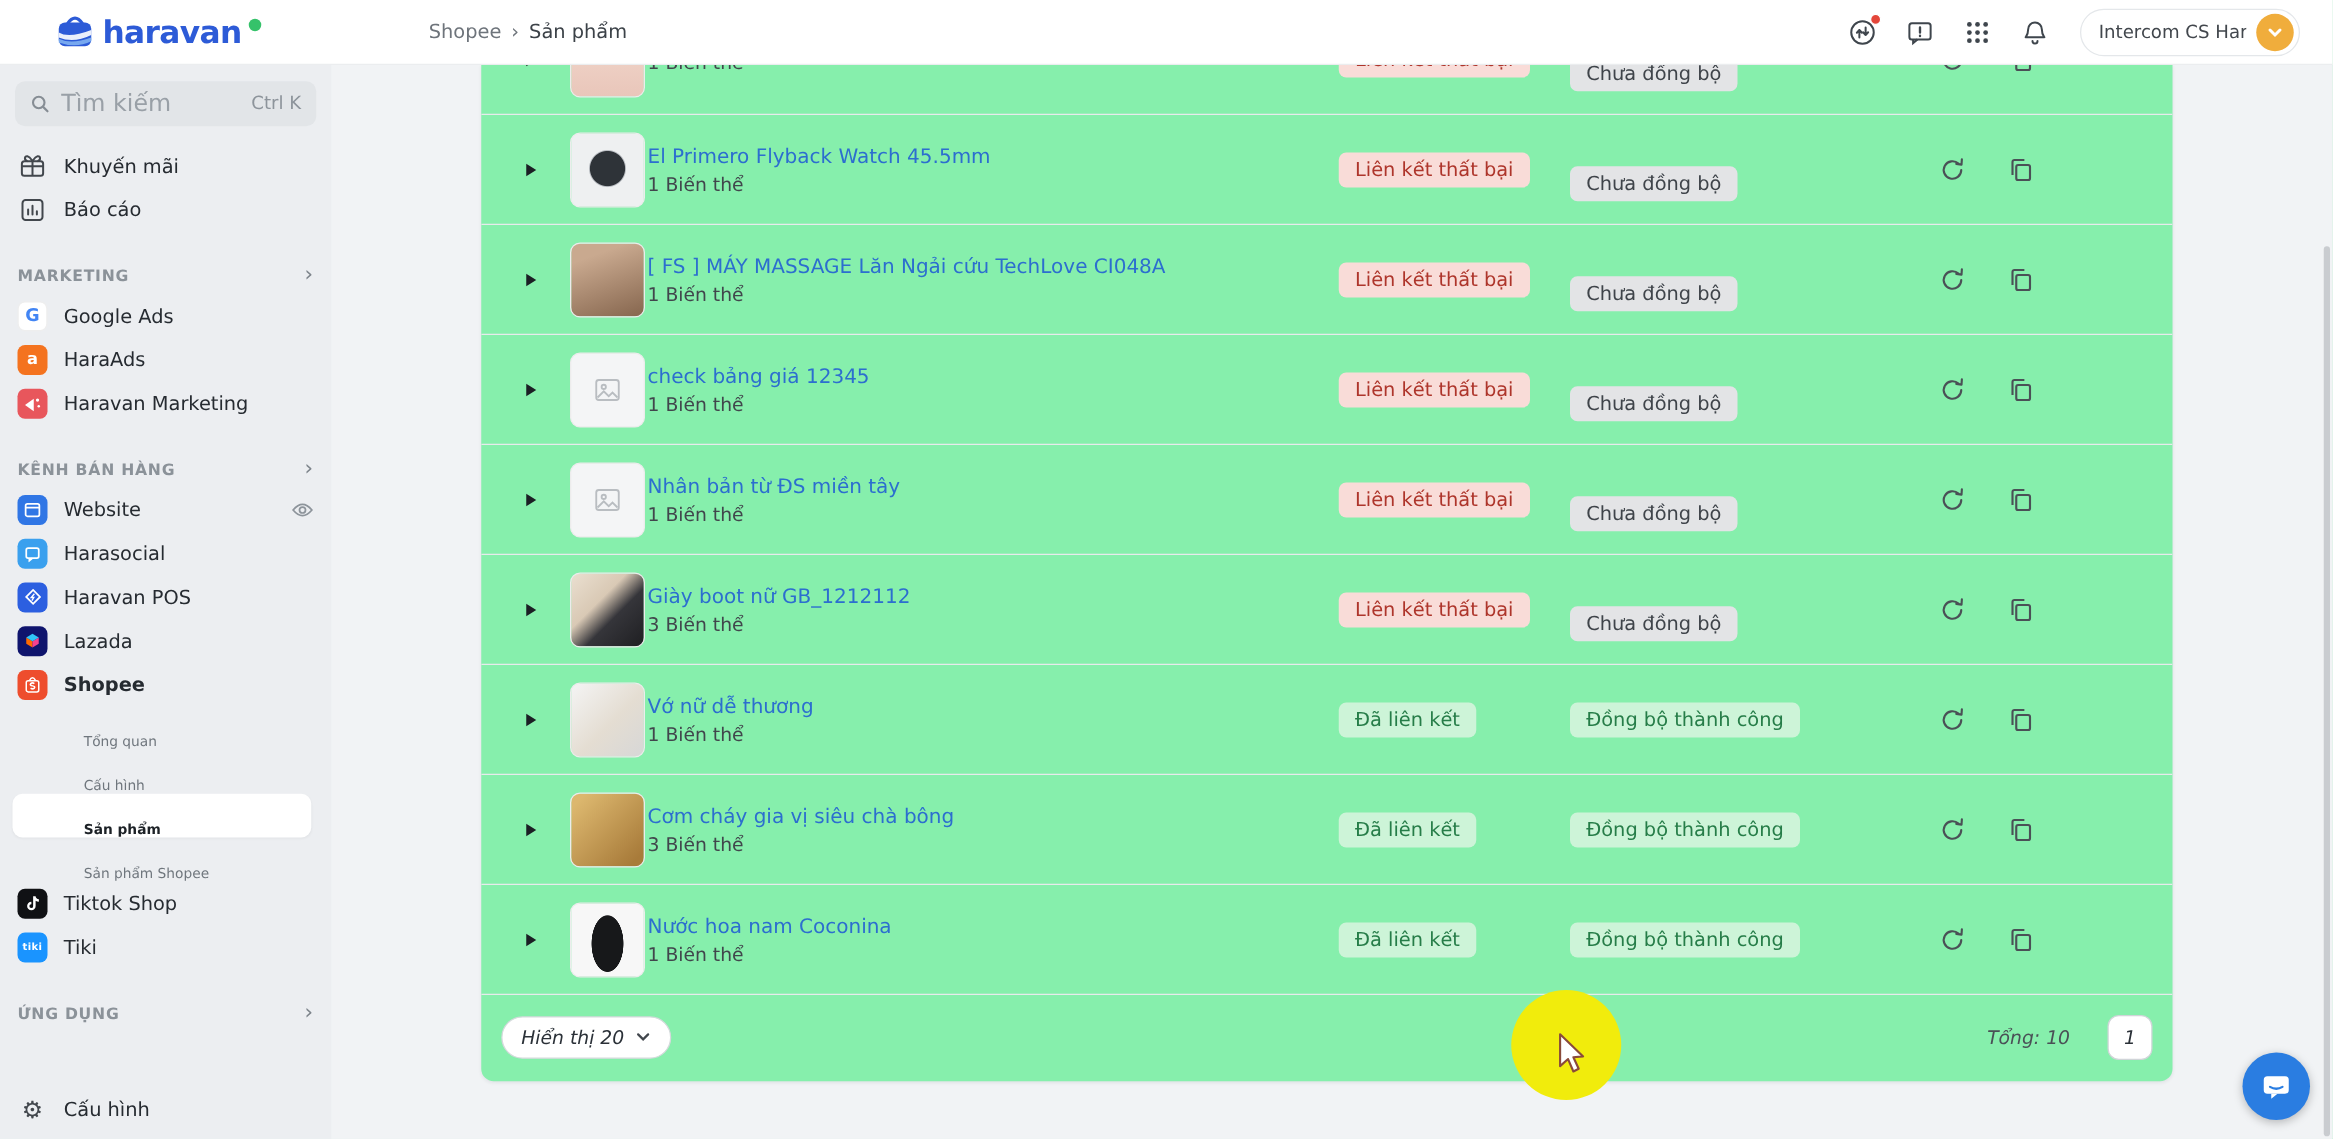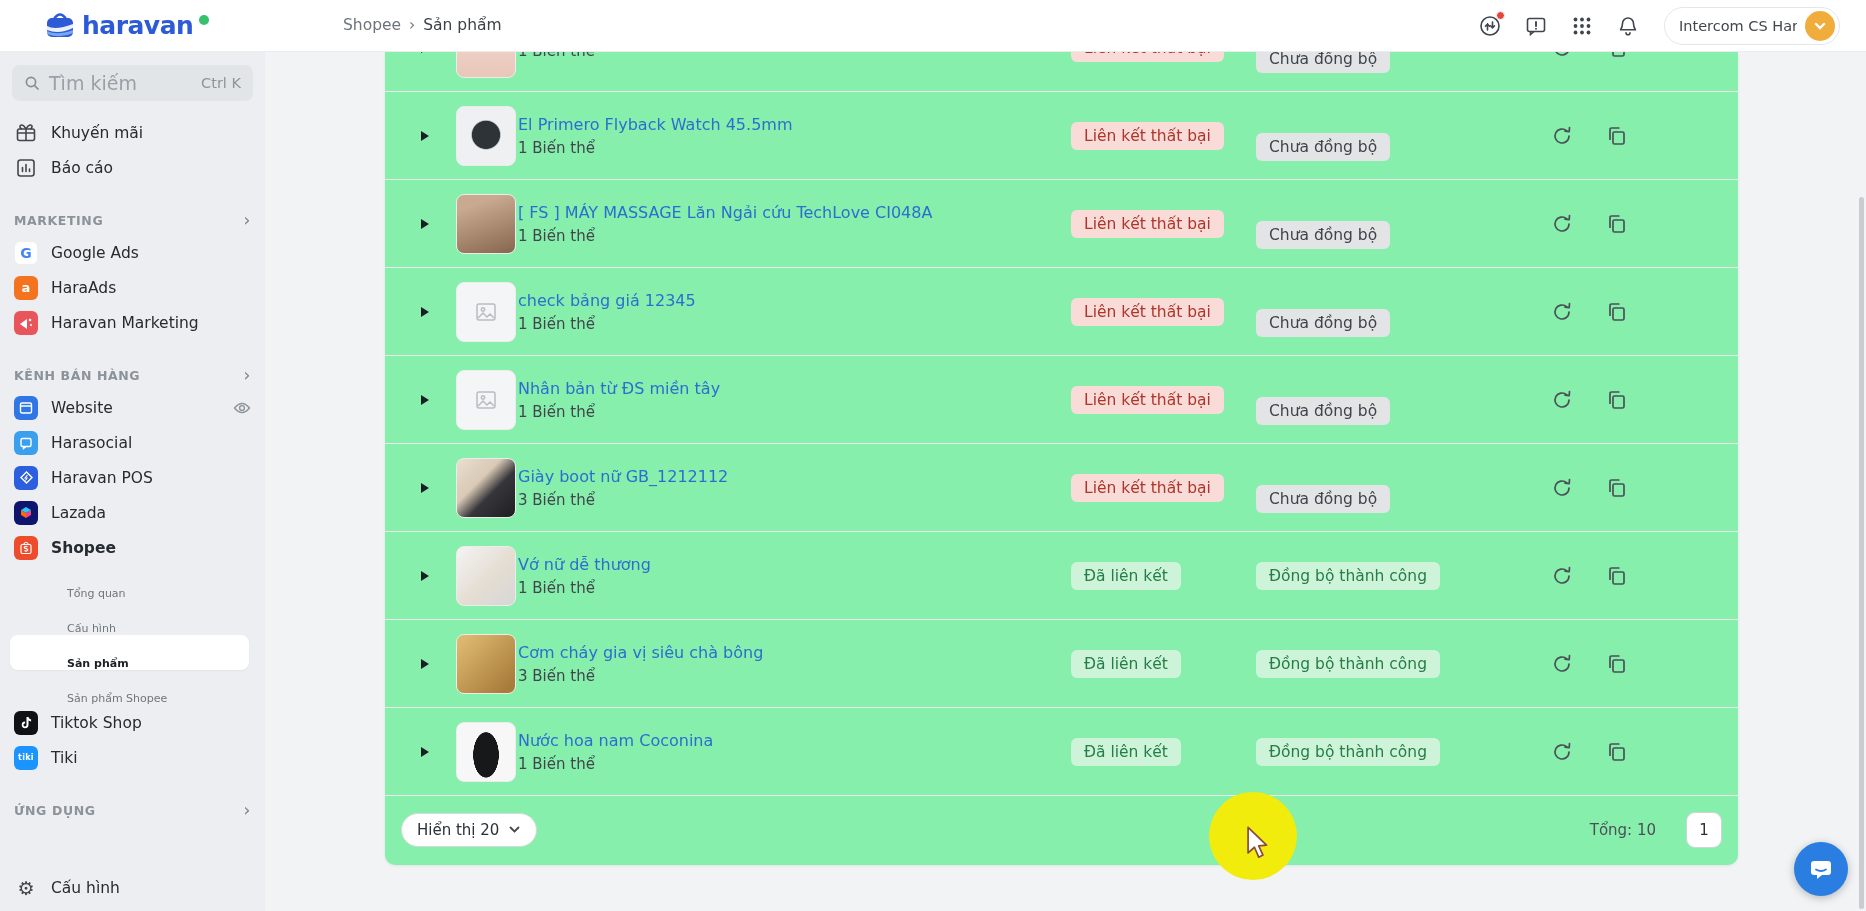--- a/index.html
+++ b/index.html
@@ -76,21 +76,21 @@
     padding:5px 13px; border-radius:6px; font-size:15.5px; white-space:nowrap; }
   .b1 { left:686px; } .b2 { left:871px; }
   .bg-err  { background:#f9dcd8; color:#ae352b; }
   .bg-gray { background:#e3e4e6; color:#3f444a;margin-top:11px; }
   .bg-ok   { background:#cdf4d8; color:#267d48; }
   .act { position:absolute; top:50%; transform:translateY(-50%); width:26px; height:26px;
     display:flex; align-items:center; justify-content:center; cursor:pointer; }
   .act-refresh { left:1164px; } .act-copy { left:1219px; }
 
   .card-footer { position:absolute; left:0; right:0; bottom:0; height:71px; display:flex;
-    align-items:center; padding:0 16px; }
+    align-items:center; padding:0 16px;font-style:italic; }
   .pagesize { height:34px; border:1px solid #d5d9dc; border-radius:17px; background:#fff;
     display:flex; align-items:center; gap:9px; padding:0 15px; font-size:15px; color:#2b3138; cursor:pointer; }
   .total { margin-left:auto; font-size:15px; color:#4a5056; margin-right:30px; }
   .pagebox { width:36px; height:36px; border:1px solid #d0d4d8; border-radius:9px; background:#fff;
     display:flex; align-items:center; justify-content:center; font-size:15px; color:#2b3138; cursor:pointer; }
 
   .click-halo { position:absolute; left:944px; top:740px; width:88px; height:88px; border-radius:50%;
     background:#f1ec0c; z-index:50; display:flex; align-items:center; justify-content:center; }
   .chat-launcher { position:absolute; left:1529px; top:790px; width:54px; height:54px; border-radius:50%;
     background:#2a7de1; z-index:40; display:flex; align-items:center; justify-content:center;

